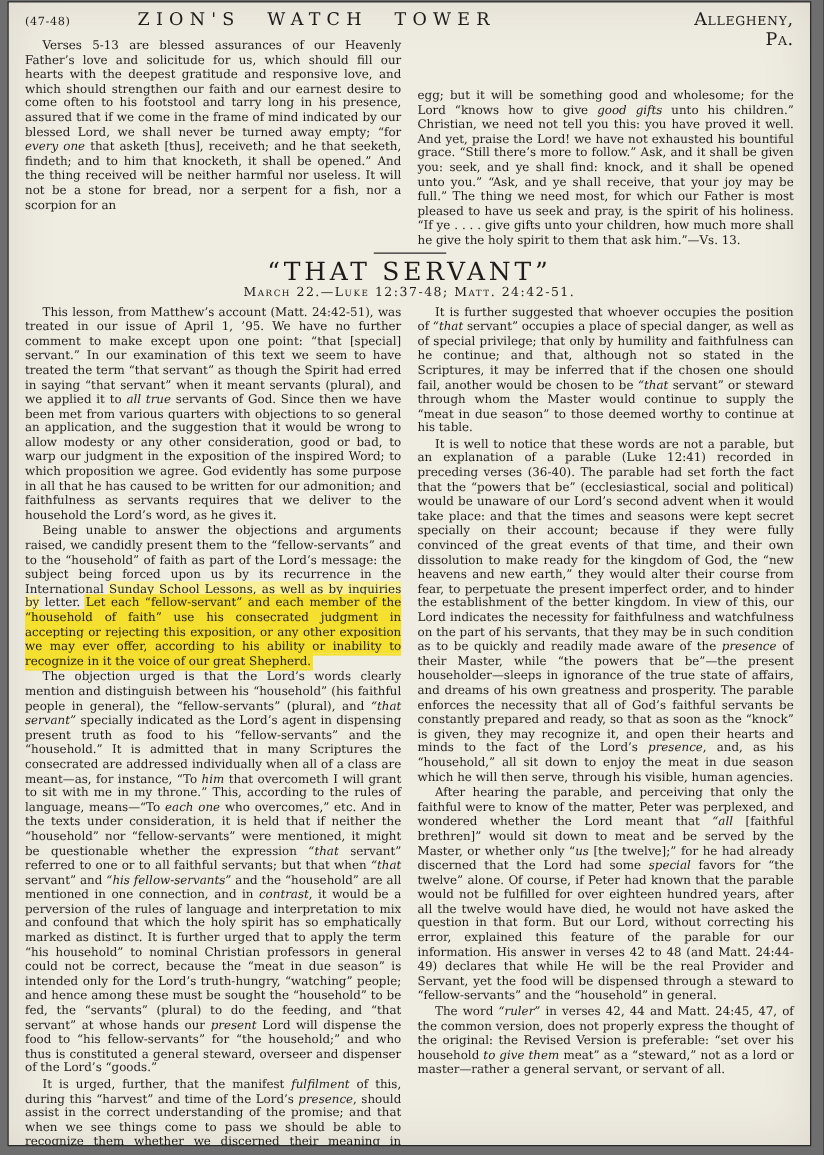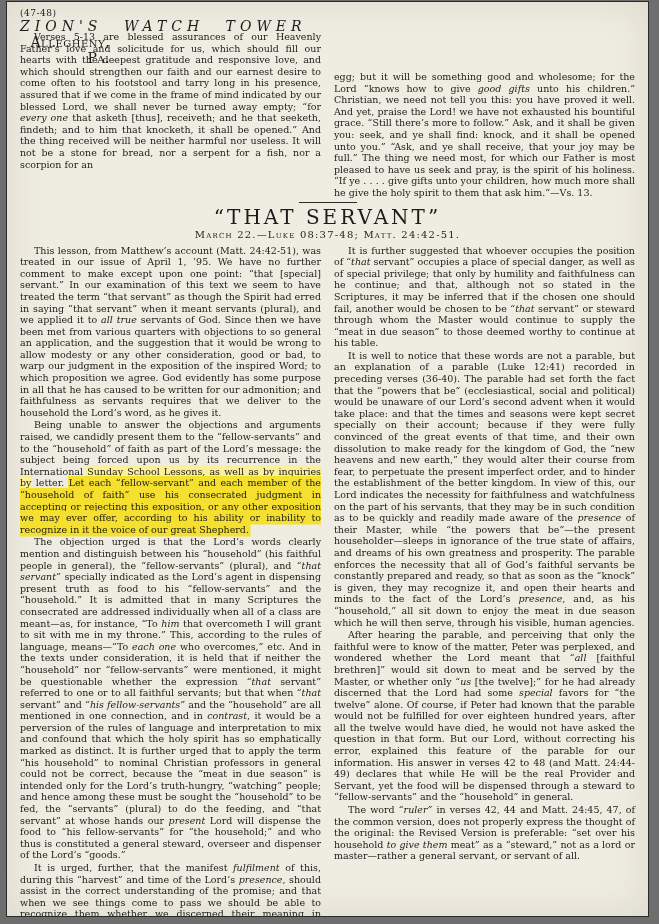--- a/index.html
+++ b/index.html
@@ -2,23 +2,23 @@
 <html><head>
 <meta charset="utf-8">
 <style>
   html,body{margin:0;padding:0;background:#111;}
   .scan{position:relative;width:659px;height:924px;background:#6e6e6e;overflow:hidden;font-family:"DejaVu Serif",serif;}
   .paper{position:absolute;top:2px;left:7px;right:11px;bottom:8px;background:#efece2;color:#1d1c1a;
          box-shadow:0 0 0 1px #2a2a2a, inset 0 0 40px rgba(90,80,60,.12);overflow:hidden;}
   .inner{padding:6px 13px 0 13px;}
 
   
-  .hdr{display:flex;align-items:baseline;justify-content:space-between;height:20px;margin-bottom:3px;flex-direction:column;}
+  .hdr{display:flex;align-items:baseline;justify-content:space-between;height:20px;margin-bottom:3px;}
   .hdr-l{font-size:9px;letter-spacing:.5px;width:90px;}
-  .hdr-c{font-size:14px;font-style:italic;letter-spacing:5px;word-spacing:12px;text-align:right;flex:1;}
+  .hdr-c{font-size:14px;letter-spacing:5px;word-spacing:12px;text-align:left;flex:1;}
   .hdr-r{font-size:14px;font-variant:small-caps;letter-spacing:.5px;width:90px;text-align:right;}
 
   
   .cols{display:flex;gap:13px;}
   .col{flex:1;min-width:0;font-size:9.5px;line-height:11.6px;text-align:justify;}
   .col p{margin:0;text-indent:14px;}
   .col p+p{margin-top:1px;}
   .col p.noind{text-indent:0;margin-top:40px;}
 
   
@@ -49,21 +49,21 @@
           <p>Verses 5-13 are blessed assurances of our Heavenly Father’s love and solicitude for us, which should fill our hearts with the deepest gratitude and responsive love, and which should strengthen our faith and our earnest desire to come often to his footstool and tarry long in his presence, assured that if we come in the frame of mind indicated by our blessed Lord, we shall never be turned away empty; “for <i>every one</i> that asketh [thus], receiveth; and he that seeketh, findeth; and to him that knocketh, it shall be opened.” And the thing received will be neither harmful nor useless. It will not be a stone for bread, nor a serpent for a fish, nor a scorpion for an</p>
         </div>
         <div class="col">
           <p class="noind">egg; but it will be something good and wholesome; for the Lord “knows how to give <i>good gifts</i> unto his children.” Christian, we need not tell you this: you have proved it well. And yet, praise the Lord! we have not exhausted his bountiful grace. “Still there’s more to follow.” Ask, and it shall be given you: seek, and ye shall find: knock, and it shall be opened unto you.” “Ask, and ye shall receive, that your joy may be full.” The thing we need most, for which our Father is most pleased to have us seek and pray, is the spirit of his holiness. “If ye . . . . give gifts unto your children, how much more shall he give the holy spirit to them that ask him.”—Vs. 13.</p>
         </div>
       </div>
 
       <div>
         <div class="rule-short"></div>
         <h1 class="atitle">“THAT SERVANT”</h1>
-        <div class="asub">March 22.—Luke 08:37-48; Matt. 24:42-51.</div>
+        <div class="asub">March 22.—Luke 12:37-48; Matt. 24:42-51.</div>
 
         <div class="cols">
           <div class="col">
             <p>This lesson, from Matthew’s account (Matt. 24:42-51), was treated in our issue of April 1, ’95. We have no further comment to make except upon one point: “that [special] servant.” In our examination of this text we seem to have treated the term “that servant” as though the Spirit had erred in saying “that servant” when it meant servants (plural), and we applied it to <i>all true</i> servants of God. Since then we have been met from various quarters with objections to so general an application, and the suggestion that it would be wrong to allow modesty or any other consideration, good or bad, to warp our judgment in the exposition of the inspired Word; to which proposition we agree. God evidently has some purpose in all that he has caused to be written for our admonition; and faithfulness as servants requires that we deliver to the household the Lord’s word, as he gives it.</p>
             <p>Being unable to answer the objections and arguments raised, we candidly present them to the “fellow-servants” and to the “household” of faith as part of the Lord’s message: the subject being forced upon us by its recurrence in the International <span class="hl2">Sunday School Lessons, as well as by inquiries by</span> letter. <span class="hl">Let each “fellow-servant” and each member of the “household of faith” use his consecrated judgment in accepting or rejecting this exposition, or any other exposition we may ever offer, according to his ability or inability to recognize in it the voice of our great Shepherd.</span></p>
             <p>The objection urged is that the Lord’s words clearly mention and distinguish between his “household” (his faithful people in general), the “fellow-servants” (plural), and <i>“that servant”</i> specially indicated as the Lord’s agent in dispensing present truth as food to his “fellow-servants” and the “household.” It is admitted that in many Scriptures the consecrated are addressed individually when all of a class are meant—as, for instance, “To <i>him</i> that overcometh I will grant to sit with me in my throne.” This, according to the rules of language, means—“To <i>each one</i> who overcomes,” etc. And in the texts under consideration, it is held that if neither the “household” nor “fellow-servants” were mentioned, it might be questionable whether the expression <i>“that</i> servant” referred to one or to all faithful servants; but that when <i>“that</i> servant” and <i>“his fellow-servants”</i> and the “household” are all mentioned in one connection, and in <i>contrast</i>, it would be a perversion of the rules of language and interpretation to mix and confound that which the holy spirit has so emphatically marked as distinct. It is further urged that to apply the term “his household” to nominal Christian professors in general could not be correct, because the “meat in due season” is intended only for the Lord’s truth-hungry, “watching” people; and hence among these must be sought the “household” to be fed, the “servants” (plural) to do the feeding, and “that servant” at whose hands our <i>present</i> Lord will dispense the food to “his fellow-servants” for “the household;” and who thus is constituted a general steward, overseer and dispenser of the Lord’s “goods.”</p>
             <p>It is urged, further, that the manifest <i>fulfilment</i> of this, during this “harvest” and time of the Lord’s <i>presence</i>, should assist in the correct understanding of the promise; and that when we see things come to pass we should be able to recognize them whether we discerned their meaning in advance or not. Indeed, the demonstration seems to have forced the true inter-</p>
           </div>
           <div class="col">
             <p>It is further suggested that whoever occupies the position of <i>“that</i> servant” occupies a place of special danger, as well as of special privilege; that only by humility and faithfulness can he continue; and that, although not so stated in the Scriptures, it may be inferred that if the chosen one should fail, another would be chosen to be <i>“that</i> servant” or steward through whom the Master would continue to supply the “meat in due season” to those deemed worthy to continue at his table.</p>

